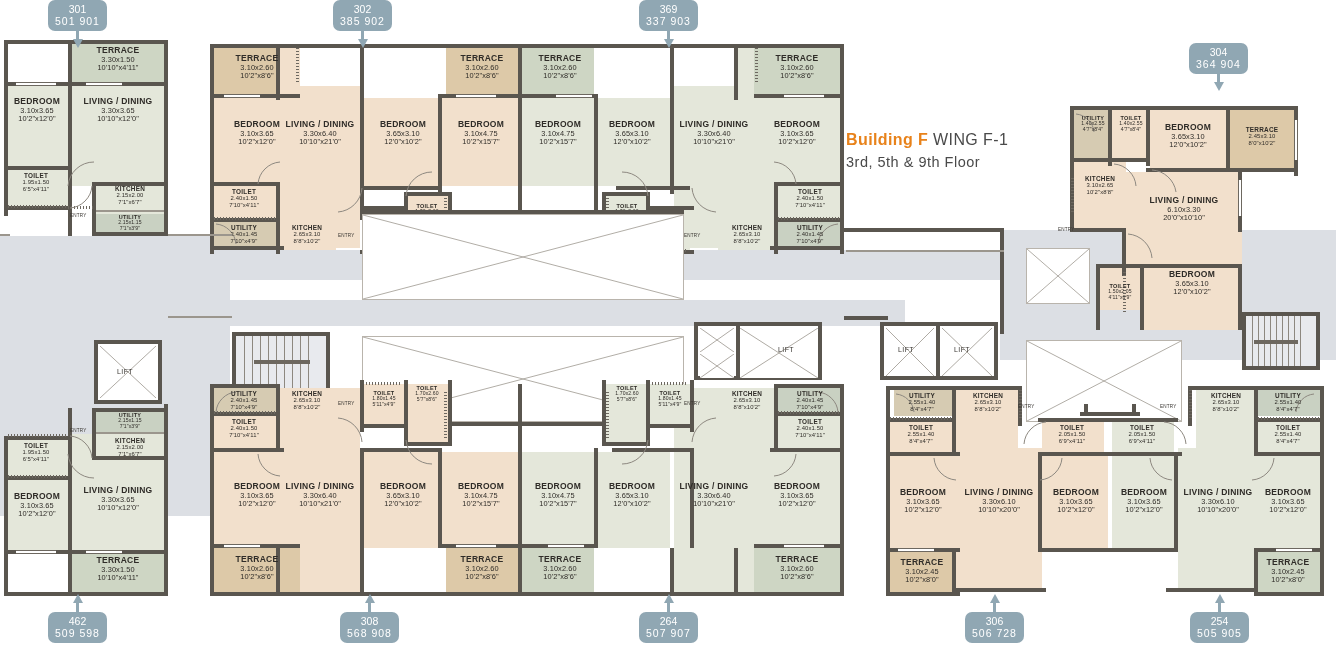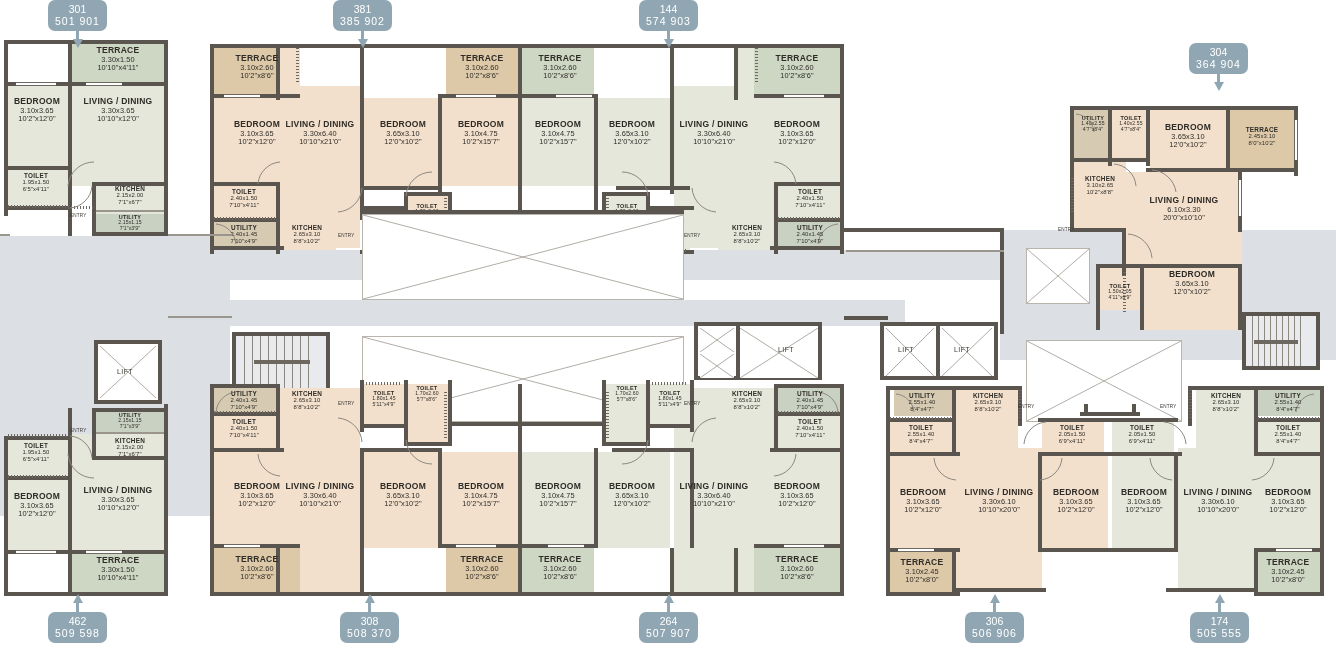--- a/index.html
+++ b/index.html
@@ -1007,67 +1007,74 @@
   <div class="entry" style="left:1160px;top:404px;">ENTRY</div>
 
   <div class="thin" style="left:168px;top:234px;width:64px;height:2px;"></div>
   <div class="thin" style="left:168px;top:316px;width:64px;height:2px;"></div>
   <div class="thin" style="left:0px;top:234px;width:10px;height:2px;"></div>
   <div class="w" style="left:844px;top:228px;width:160px;height:4px;"></div>
   <div class="w" style="left:1000px;top:228px;width:4px;height:106px;"></div>
   <div class="thin" style="left:846px;top:250px;width:158px;height:2px;"></div>
   <div class="w" style="left:844px;top:316px;width:44px;height:4px;"></div>
 
+  <div id="title">
+    <div class="t1">
+      <b>Building F</b>
+      <span class="w1">WING F-1</span>
+    </div>
+    <div class="t2">3rd, 5th &amp; 9th Floor</div>
+  </div>
 
   <div id="markers">
       <div class="marker" style="left: 48px; top: 0px; background: rgb(144, 167, 179);">
         <div class="a">301</div>
         <div class="b">501  901</div>
       </div>
       <div class="arrstem" style="left: 76.25px; background: rgb(144, 167, 179); top: 31px; height: 10px;"></div>
       <div class="arrow arr-d" style="left: 72.5px; top: 39px; border-top-color: rgb(144, 167, 179);"></div>
       <div class="marker" style="left: 333px; top: 0px; background: rgb(144, 167, 179);">
-        <div class="a">381</div>
+        <div class="a">302</div>
         <div class="b">385  902</div>
       </div>
       <div class="arrstem" style="left: 361.25px; background: rgb(144, 167, 179); top: 31px; height: 10px;"></div>
       <div class="arrow arr-d" style="left: 357.5px; top: 39px; border-top-color: rgb(144, 167, 179);"></div>
       <div class="marker" style="left: 639px; top: 0px; background: rgb(144, 167, 179);">
-        <div class="a">144</div>
-        <div class="b">574  903</div>
+        <div class="a">369</div>
+        <div class="b">337  903</div>
       </div>
       <div class="arrstem" style="left: 667.25px; background: rgb(144, 167, 179); top: 31px; height: 10px;"></div>
       <div class="arrow arr-d" style="left: 663.5px; top: 39px; border-top-color: rgb(144, 167, 179);"></div>
       <div class="marker" style="left: 1189px; top: 43px; background: rgb(144, 167, 179);">
         <div class="a">304</div>
         <div class="b">364  904</div>
       </div>
       <div class="arrstem" style="left: 1217.25px; background: rgb(144, 167, 179); top: 74px; height: 10px;"></div>
       <div class="arrow arr-d" style="left: 1213.5px; top: 82px; border-top-color: rgb(144, 167, 179);"></div>
       <div class="marker" style="left: 1190px; top: 612px; background: rgb(144, 167, 179);">
-        <div class="a">174</div>
-        <div class="b">505  555</div>
+        <div class="a">254</div>
+        <div class="b">505  905</div>
       </div>
       <div class="arrstem" style="left: 1218.25px; background: rgb(144, 167, 179); top: 602px; height: 12px;"></div>
       <div class="arrow arr-u" style="left: 1214.5px; top: 594px; border-bottom-color: rgb(144, 167, 179);"></div>
       <div class="marker" style="left: 965px; top: 612px; background: rgb(144, 167, 179);">
         <div class="a">306</div>
-        <div class="b">506  906</div>
+        <div class="b">506  728</div>
       </div>
       <div class="arrstem" style="left: 993.25px; background: rgb(144, 167, 179); top: 602px; height: 12px;"></div>
       <div class="arrow arr-u" style="left: 989.5px; top: 594px; border-bottom-color: rgb(144, 167, 179);"></div>
       <div class="marker" style="left: 639px; top: 612px; background: rgb(144, 167, 179);">
         <div class="a">264</div>
         <div class="b">507  907</div>
       </div>
       <div class="arrstem" style="left: 667.25px; background: rgb(144, 167, 179); top: 602px; height: 12px;"></div>
       <div class="arrow arr-u" style="left: 663.5px; top: 594px; border-bottom-color: rgb(144, 167, 179);"></div>
       <div class="marker" style="left: 340px; top: 612px; background: rgb(144, 167, 179);">
         <div class="a">308</div>
-        <div class="b">508  370</div>
+        <div class="b">568  908</div>
       </div>
       <div class="arrstem" style="left: 368.25px; background: rgb(144, 167, 179); top: 602px; height: 12px;"></div>
       <div class="arrow arr-u" style="left: 364.5px; top: 594px; border-bottom-color: rgb(144, 167, 179);"></div>
       <div class="marker" style="left: 48px; top: 612px; background: rgb(144, 167, 179);">
         <div class="a">462</div>
         <div class="b">509  598</div>
       </div>
       <div class="arrstem" style="left: 76.25px; background: rgb(144, 167, 179); top: 602px; height: 12px;"></div>
       <div class="arrow arr-u" style="left: 72.5px; top: 594px; border-bottom-color: rgb(144, 167, 179);"></div>
     </div>

